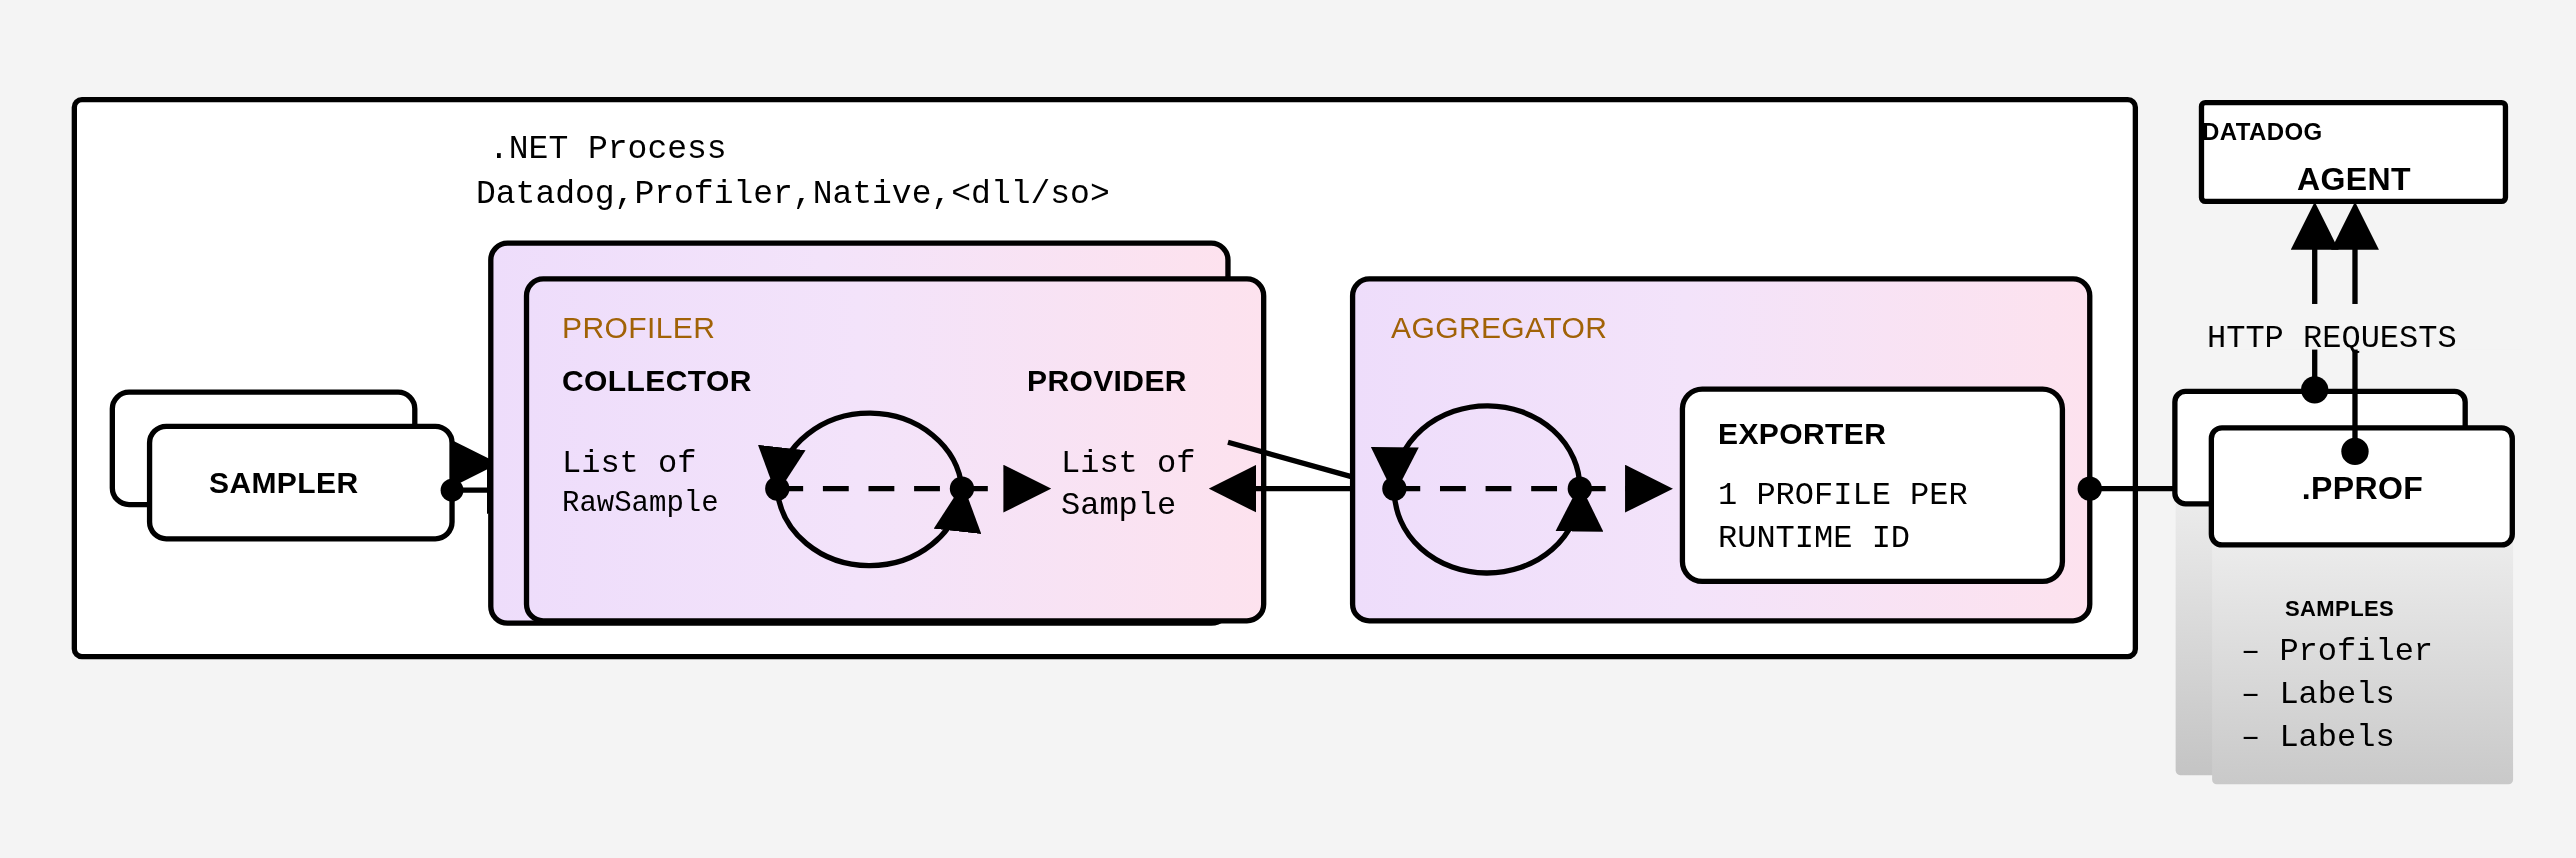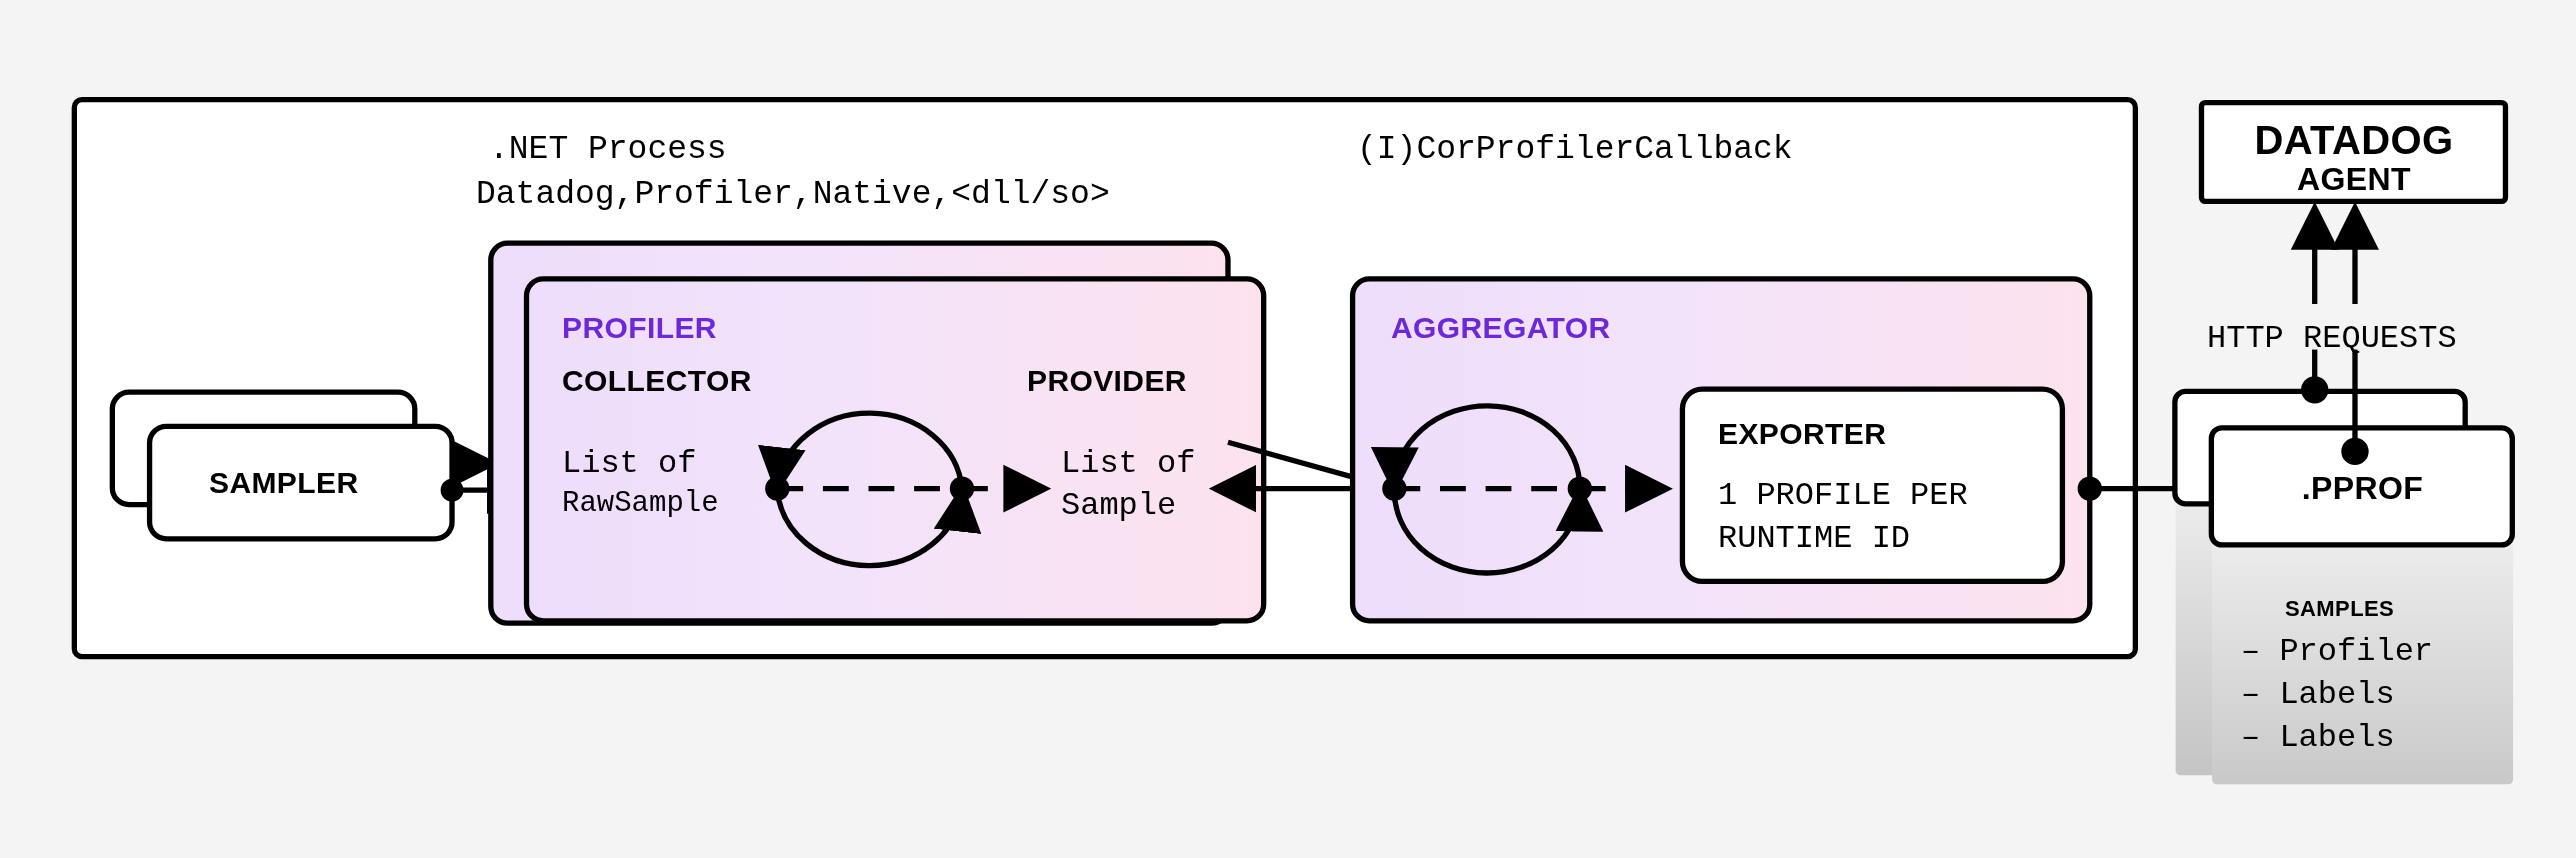--- a/index.html
+++ b/index.html
@@ -10,21 +10,21 @@
     overflow:hidden;
   }
   #stage{position:relative;width:2576px;height:648px;}
   svg.layer{position:absolute;left:0;top:0;width:2576px;height:858px;overflow:visible;}
 
   
   .mono{font-family:"Liberation Mono", monospace;}
   .sans{font-family:"Liberation Sans", sans-serif;}
   .lbl{position:absolute;white-space:pre;color:#000;}
   .hdr-bold{font-weight:bold;}
-  .purple{color:#6d28d9;font-weight:bold;letter-spacing:0.4px;}
+  .purple{color:#a16207;font-weight:normal;letter-spacing:0.4px;}
 </style>
 </head>
 <body>
 
 <div id="stage">
 
   <svg class="layer" viewBox="0 0 3388 1129">
     <defs>
       <linearGradient id="gradPanel" x1="0" y1="0" x2="1" y2="0">
         <stop offset="0%" stop-color="#eeddfb"></stop>
@@ -129,40 +129,39 @@
       <circle cx="3045" cy="513" r="18" fill="#000"></circle>
       <path d="M3098,594 L 3098,276" stroke="#000" stroke-width="7" fill="none" marker-end="url(#arrowBig)"></path>
       <circle cx="3098" cy="594" r="18" fill="#000"></circle>
 
       <rect x="2898" y="400" width="420" height="60" fill="#f4f4f4"></rect>
     </g>
   </svg>
 
   <div class="lbl mono" style="left:489px;top:131px;font-size:33px;">.NET Process</div>
   <div class="lbl mono" style="left:476px;top:176px;font-size:33px;">Datadog,Profiler,Native,&lt;dll/so&gt;</div>
-  <div class="lbl mono" style="left:1357px;top:131px;font-size:33px;">(I)CorProfilerCallback</div>
 
   <div class="lbl sans hdr-bold" style="left:209px;top:466px;font-size:30px;letter-spacing:0.4px;">SAMPLER</div>
 
   <div class="lbl sans purple" style="left:562px;top:311px;font-size:30px;">PROFILER</div>
   <div class="lbl sans hdr-bold" style="left:562px;top:364px;font-size:30px;letter-spacing:0.4px;">COLLECTOR</div>
   <div class="lbl mono" style="left:562px;top:445px;font-size:32px;">List of</div>
   <div class="lbl mono" style="left:562px;top:487px;font-size:29px;">RawSample</div>
 
   <div class="lbl sans hdr-bold" style="left:1027px;top:364px;font-size:30px;letter-spacing:0.4px;">PROVIDER</div>
   <div class="lbl mono" style="left:1061px;top:445px;font-size:32px;">List of</div>
   <div class="lbl mono" style="left:1061px;top:487px;font-size:32px;">Sample</div>
 
   <div class="lbl sans purple" style="left:1391px;top:311px;font-size:30px;">AGGREGATOR</div>
 
   <div class="lbl sans hdr-bold" style="left:1718px;top:417px;font-size:30px;letter-spacing:0.4px;">EXPORTER</div>
   <div class="lbl mono" style="left:1718px;top:477px;font-size:32px;">1 PROFILE PER</div>
   <div class="lbl mono" style="left:1718px;top:520px;font-size:32px;">RUNTIME ID</div>
 
-  <div class="lbl sans hdr-bold" style="left:2202px;top:118px;width:304px;text-align:center;font-size:40px;letter-spacing:0.4px;">DATADOG</div>
+  <div class="lbl sans hdr-bold" style="left:2202px;top:118px;width:304px;font-size:24px;letter-spacing:0.4px;">DATADOG</div>
   <div class="lbl sans hdr-bold" style="left:2202px;top:161px;width:304px;text-align:center;font-size:32px;letter-spacing:0.4px;">AGENT</div>
   <div class="lbl mono" style="left:2207px;top:320px;font-size:32px;">HTTP REQUESTS</div>
 
   <div class="lbl sans hdr-bold" style="left:2212px;top:470px;width:301px;text-align:center;font-size:32px;letter-spacing:0.4px;">.PPROF</div>
 
   <div class="lbl sans hdr-bold" style="left:2241px;top:596px;font-size:22px;letter-spacing:0.4px;margin-left:44px;">SAMPLES</div>
   <div class="lbl mono" style="left:2241px;top:633px;font-size:32px;">– Profiler</div>
   <div class="lbl mono" style="left:2241px;top:676px;font-size:32px;">– Labels</div>
   <div class="lbl mono" style="left:2241px;top:719px;font-size:32px;">– Labels</div>
 

